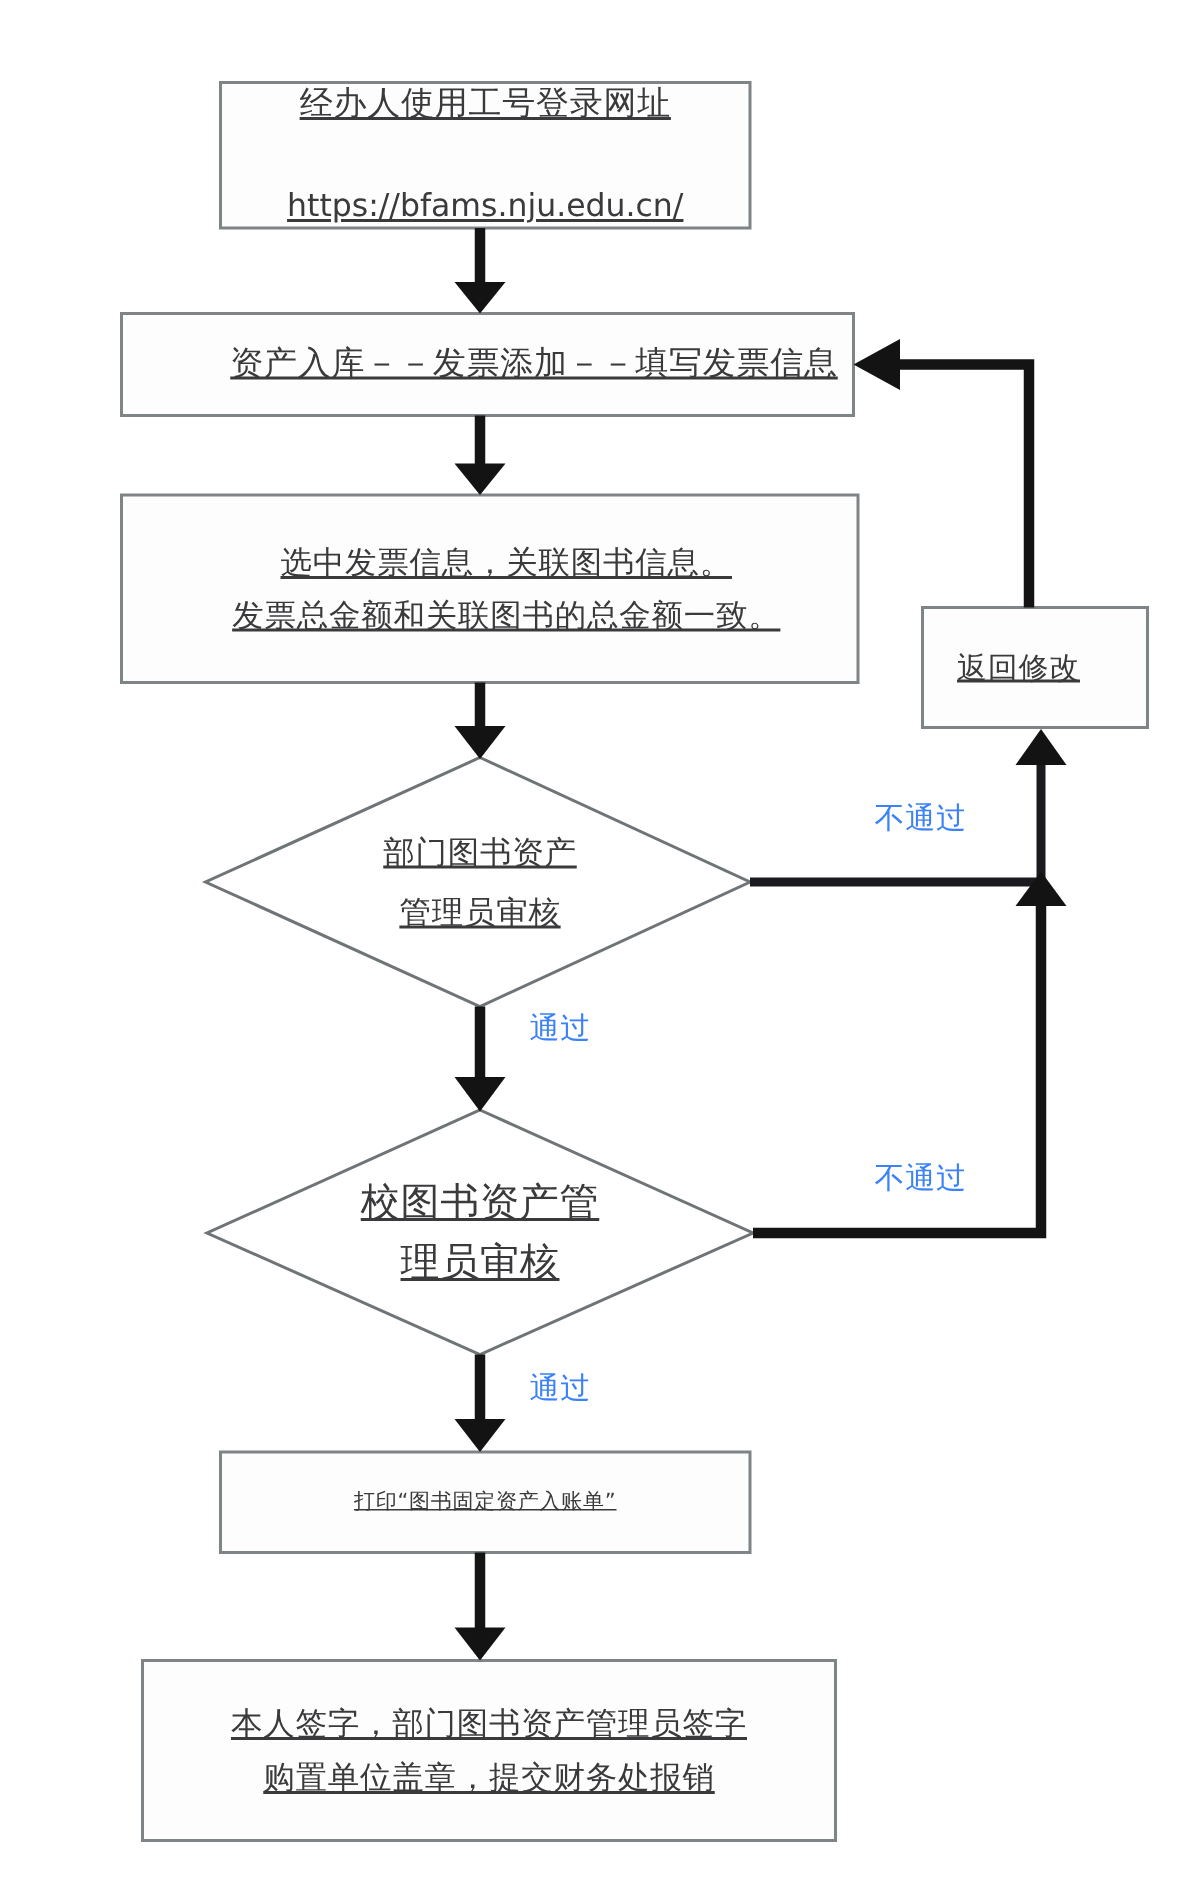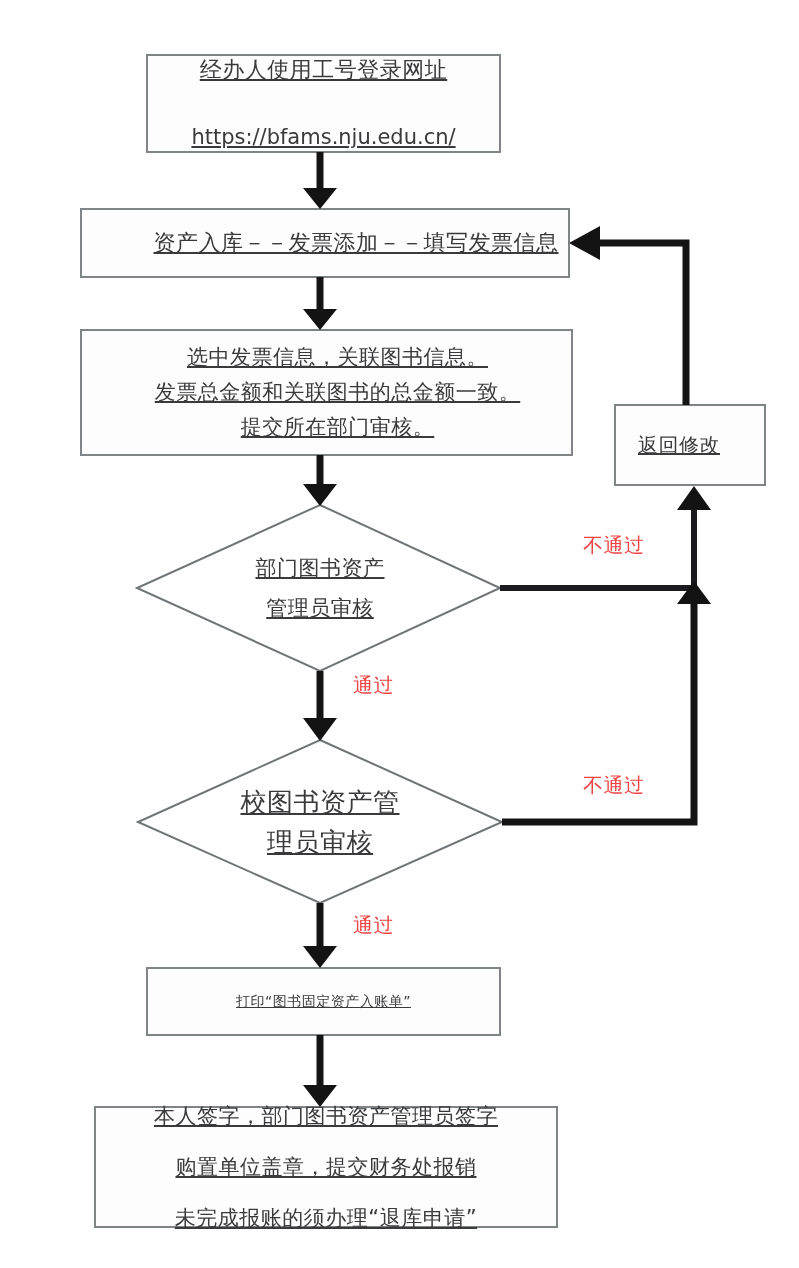--- a/index.html
+++ b/index.html
@@ -64,35 +64,35 @@
     letter-spacing: 0.5px;
     pointer-events: none;
     text-decoration: underline;
   }
   .node-label .ln {
     display: block;
     white-space: nowrap;
   }
   .edge-label {
     position: absolute;
-    color: #ef4444;
+    color: #3b82f6;
     font-family: "DejaVu Sans", "Liberation Sans", sans-serif;
     white-space: nowrap;
     letter-spacing: 0.5px;
   }
   
   #lbl-start   { left: 147px; top: 55px;   width: 353px; height: 97px;  font-size: 22px; line-height: 38px; }
   #lbl-start .ln:nth-child(2) { font-size: 21px; letter-spacing: 0px; margin-top: 29px; }
   #lbl-invoice { left: 81px;  top: 209px;  width: 488px; height: 68px;  font-size: 22px; line-height: 30px; margin-left: 31px; }
   #lbl-link    { left: 81px;  top: 330px;  width: 513px; height: 125px; font-size: 21px; line-height: 35px; }
   #lbl-dept    { left: 180px; top: 540px;  width: 280px; height: 96px;  font-size: 21px; line-height: 40px; }
   #lbl-school  { left: 180px; top: 774px;  width: 280px; height: 96px;  font-size: 26px; line-height: 40px; }
   #lbl-return  { left: 615px; top: 405px;  width: 128px; height: 80px;  font-size: 20px; line-height: 30px; }
   #lbl-print   { left: 147px; top: 960px;  width: 353px; height: 81px;  font-size: 14px; line-height: 30px; }
-  #lbl-final   { left: 95px;  top: 1107px; width: 462px; height: 120px; font-size: 21px; line-height: 36px; gap: 15px; }
+  #lbl-final   { left: 95px;  top: 1107px; width: 462px; height: 120px; font-size: 21px; line-height: 36px; }
 
   #edge-pass-1     { left: 353px; top: 672px; font-size: 20px; }
   #edge-pass-2     { left: 353px; top: 912px; font-size: 20px; }
   #edge-fail-1     { left: 583px; top: 532px; font-size: 20px; }
   #edge-fail-2     { left: 583px; top: 772px; font-size: 20px; }
 </style>
 </head>
 <body>
 
 <div id="flow-root">
@@ -160,21 +160,20 @@
     <span class="ln">https://bfams.nju.edu.cn/</span>
   </div>
 
   <div class="node-label" id="lbl-invoice">
     <span class="ln">资产入库－－发票添加－－填写发票信息</span>
   </div>
 
   <div class="node-label" id="lbl-link">
     <span class="ln">选中发票信息，关联图书信息。</span>
     <span class="ln">发票总金额和关联图书的总金额一致。</span>
-    <span class="ln">提交所在部门审核。</span>
   </div>
 
   <div class="node-label" id="lbl-dept">
     <span class="ln">部门图书资产</span>
     <span class="ln">管理员审核</span>
   </div>
 
   <div class="node-label" id="lbl-school">
     <span class="ln">校图书资产管</span>
     <span class="ln">理员审核</span>
@@ -184,21 +183,20 @@
     <span class="ln">返回修改</span>
   </div>
 
   <div class="node-label" id="lbl-print">
     <span class="ln">打印“图书固定资产入账单”</span>
   </div>
 
   <div class="node-label" id="lbl-final">
     <span class="ln">本人签字，部门图书资产管理员签字</span>
     <span class="ln">购置单位盖章，提交财务处报销</span>
-    <span class="ln">未完成报账的须办理“退库申请”</span>
   </div>
 
   <div class="edge-label" id="edge-pass-1">通过</div>
   <div class="edge-label" id="edge-pass-2">通过</div>
   <div class="edge-label" id="edge-fail-1">不通过</div>
   <div class="edge-label" id="edge-fail-2">不通过</div>
 
 </div>
 
 </body></html>

